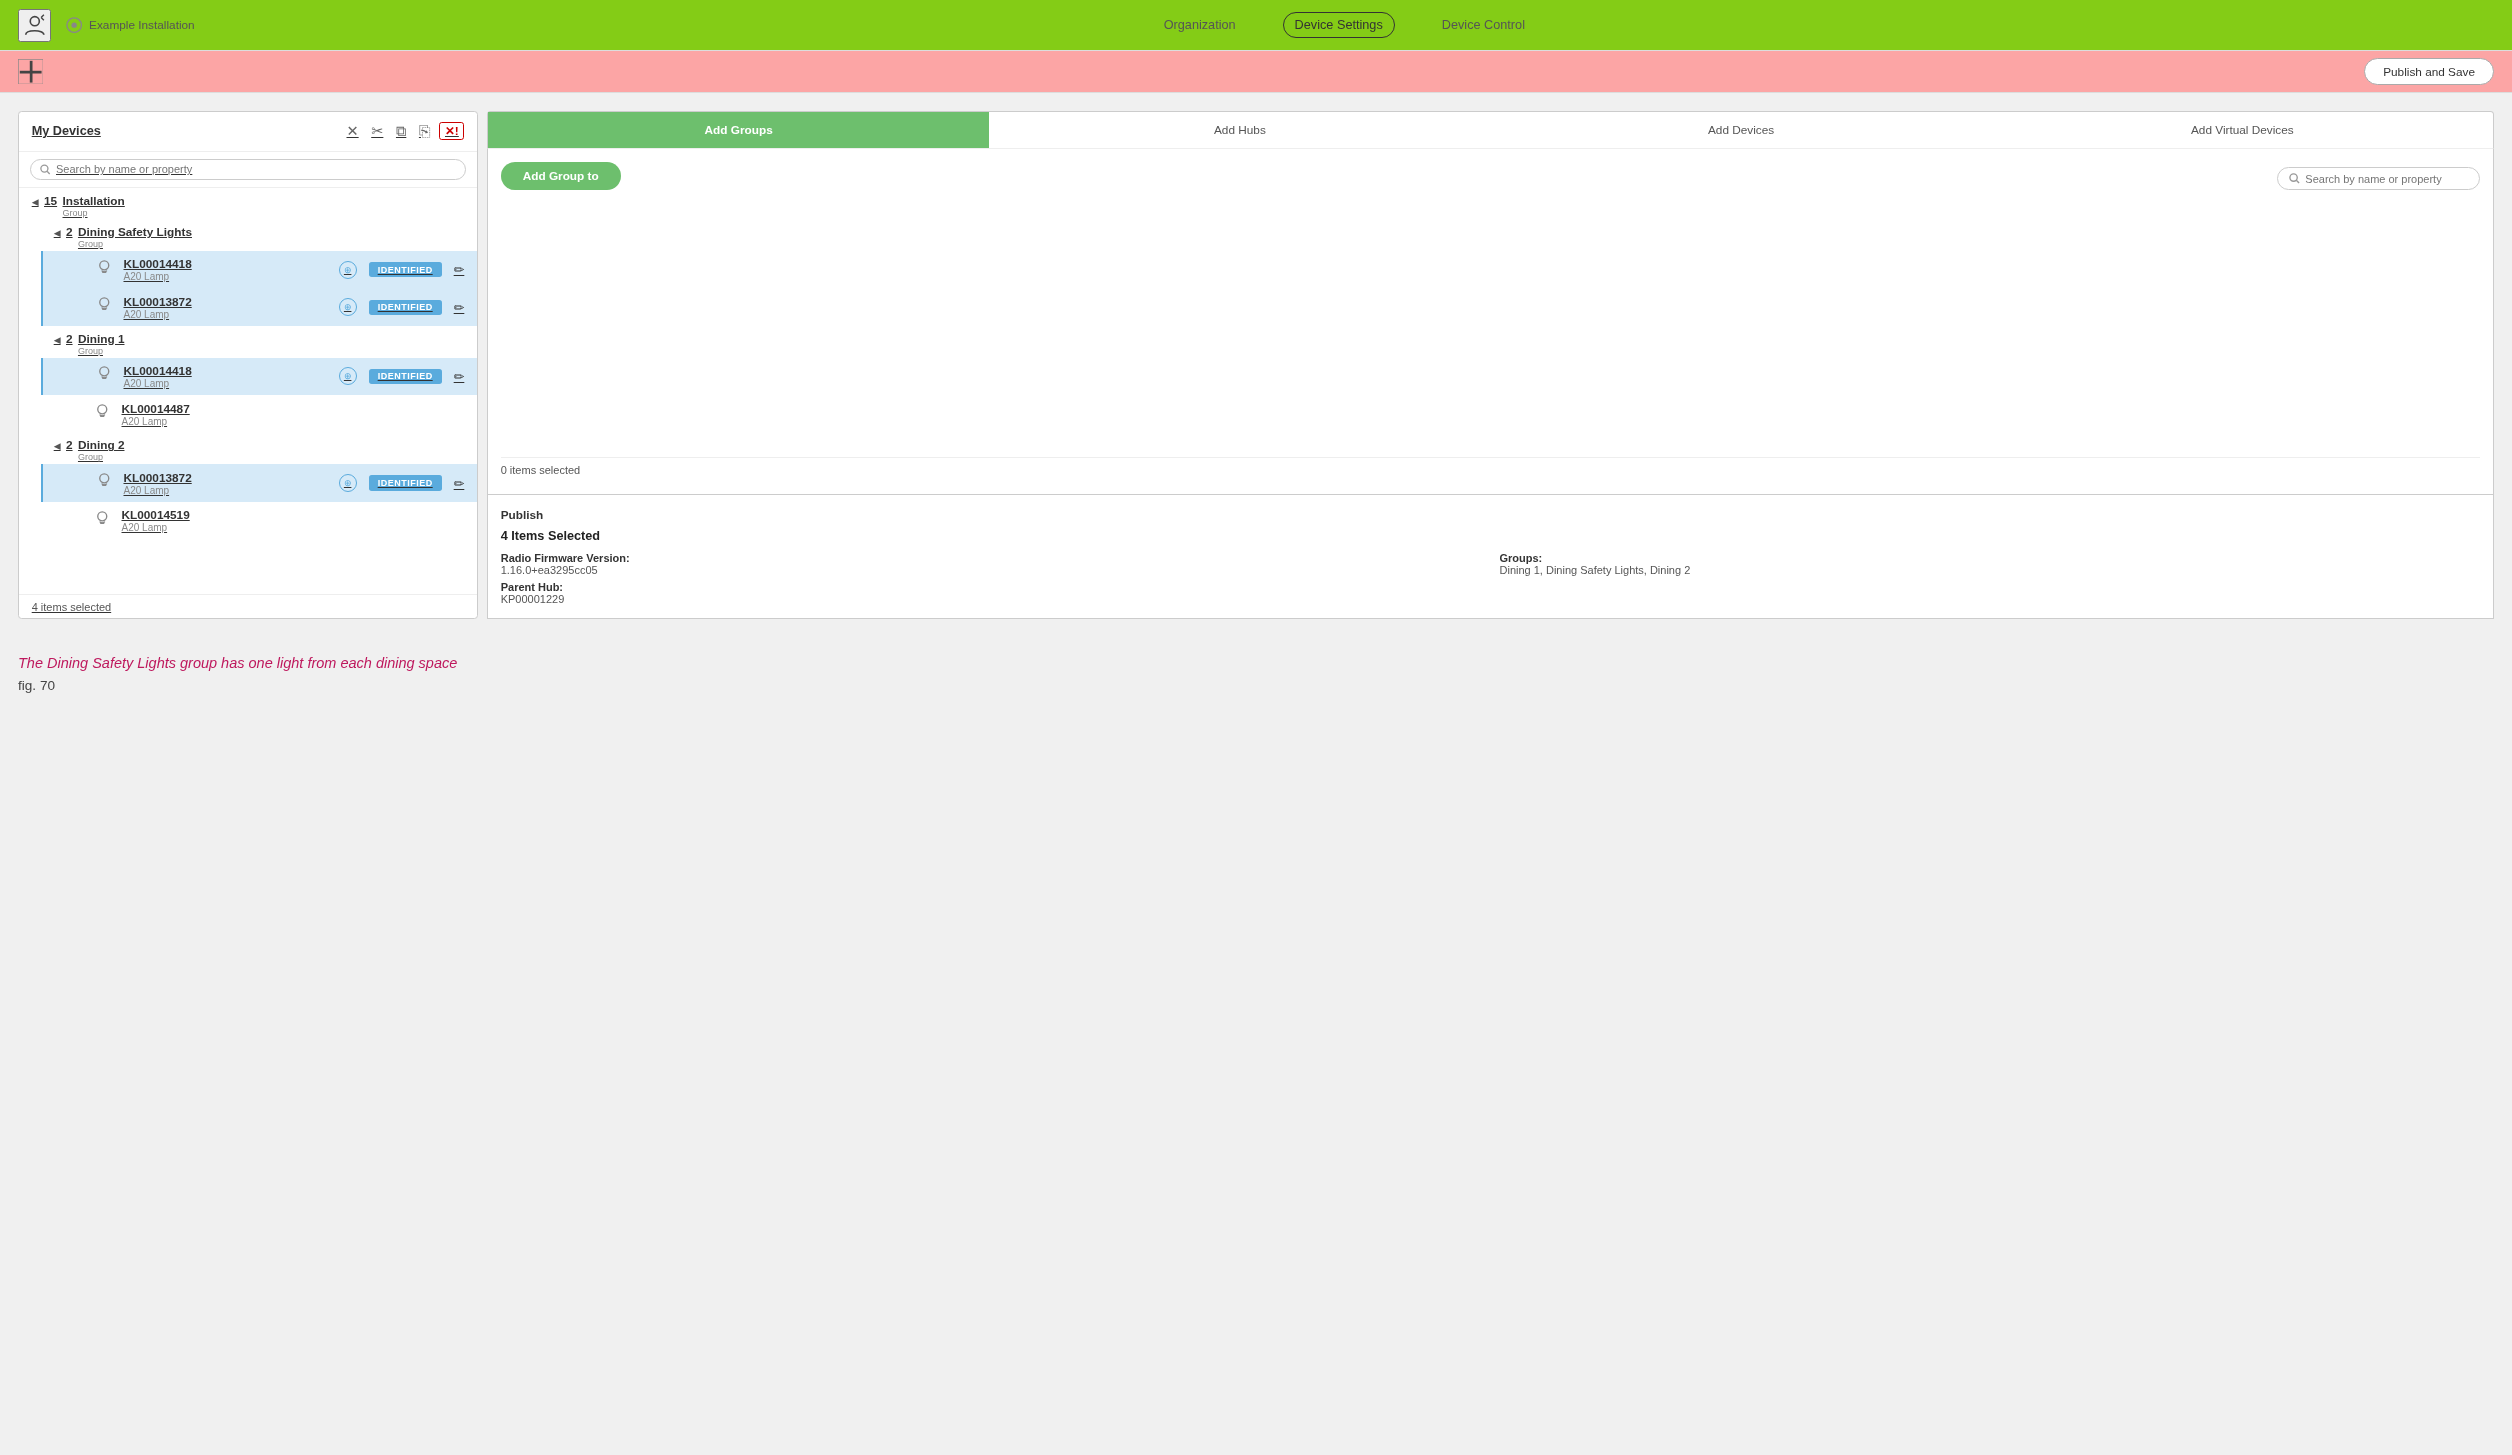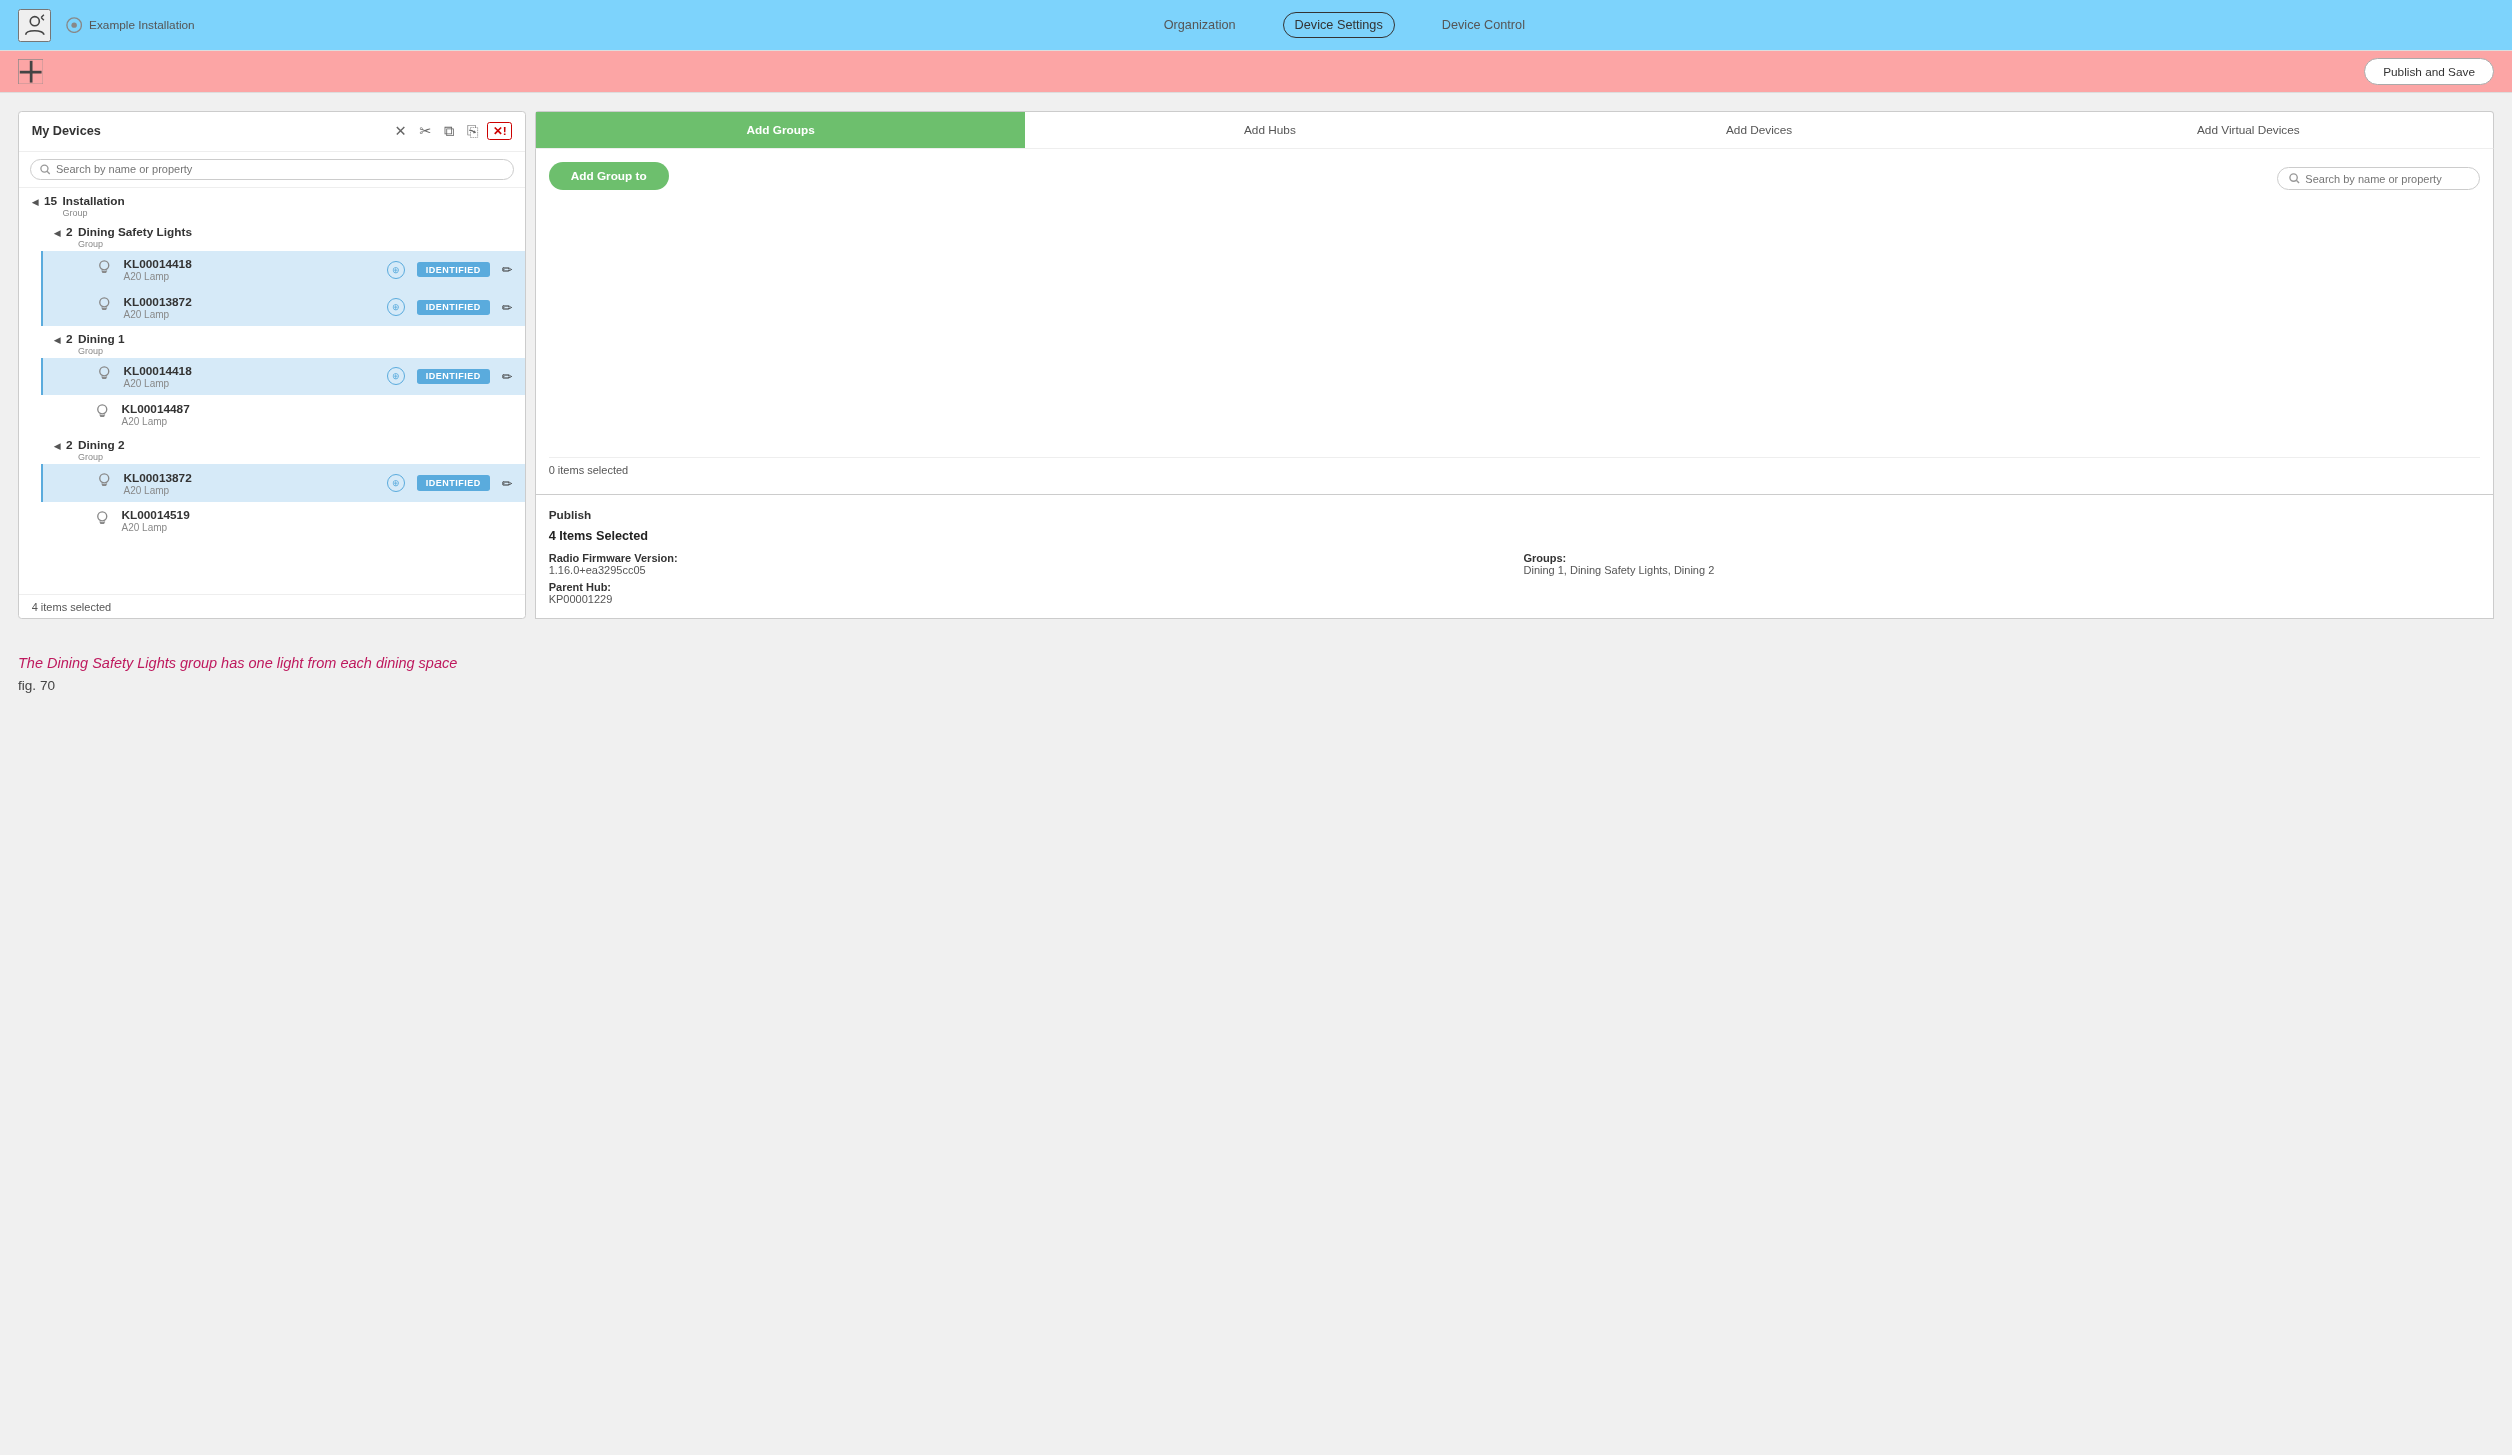--- a/index.html
+++ b/index.html
@@ -6,21 +6,21 @@
     body {
       background: #f0f0f0;
       font-family: -apple-system, BlinkMacSystemFont, 'Segoe UI', Arial, sans-serif;
       font-size: 11.8px;
       color: #333;
       min-height: 100vh;
     }
 
     
     .top-nav {
-      background: #7dd3fc;
+      background: #84cc16;
       border-bottom: 0.9px solid #ddd;
       display: flex;
       align-items: center;
       padding: 0 18px;
       height: 51px;
     }
     .top-nav-left {
       display: flex;
       align-items: center;
       gap: 14.5px;
@@ -83,24 +83,25 @@
       display: flex;
       padding: 18px;
       gap: 0;
     }
 
     
     .left-panel {
       background: white;
       border: 0.9px solid #ccc;
       border-radius: 3.6px;
-      width: 508px;
+      width: 460px;
       min-height: 508px;
       display: flex;
       flex-direction: column;
+      text-decoration: underline;
     }
     .left-panel-header {
       display: flex;
       align-items: center;
       justify-content: space-between;
       padding: 9px 12.7px;
       border-bottom: 0.9px solid #eee;
     }
     .panel-title {
       font-size: 12.7px;

